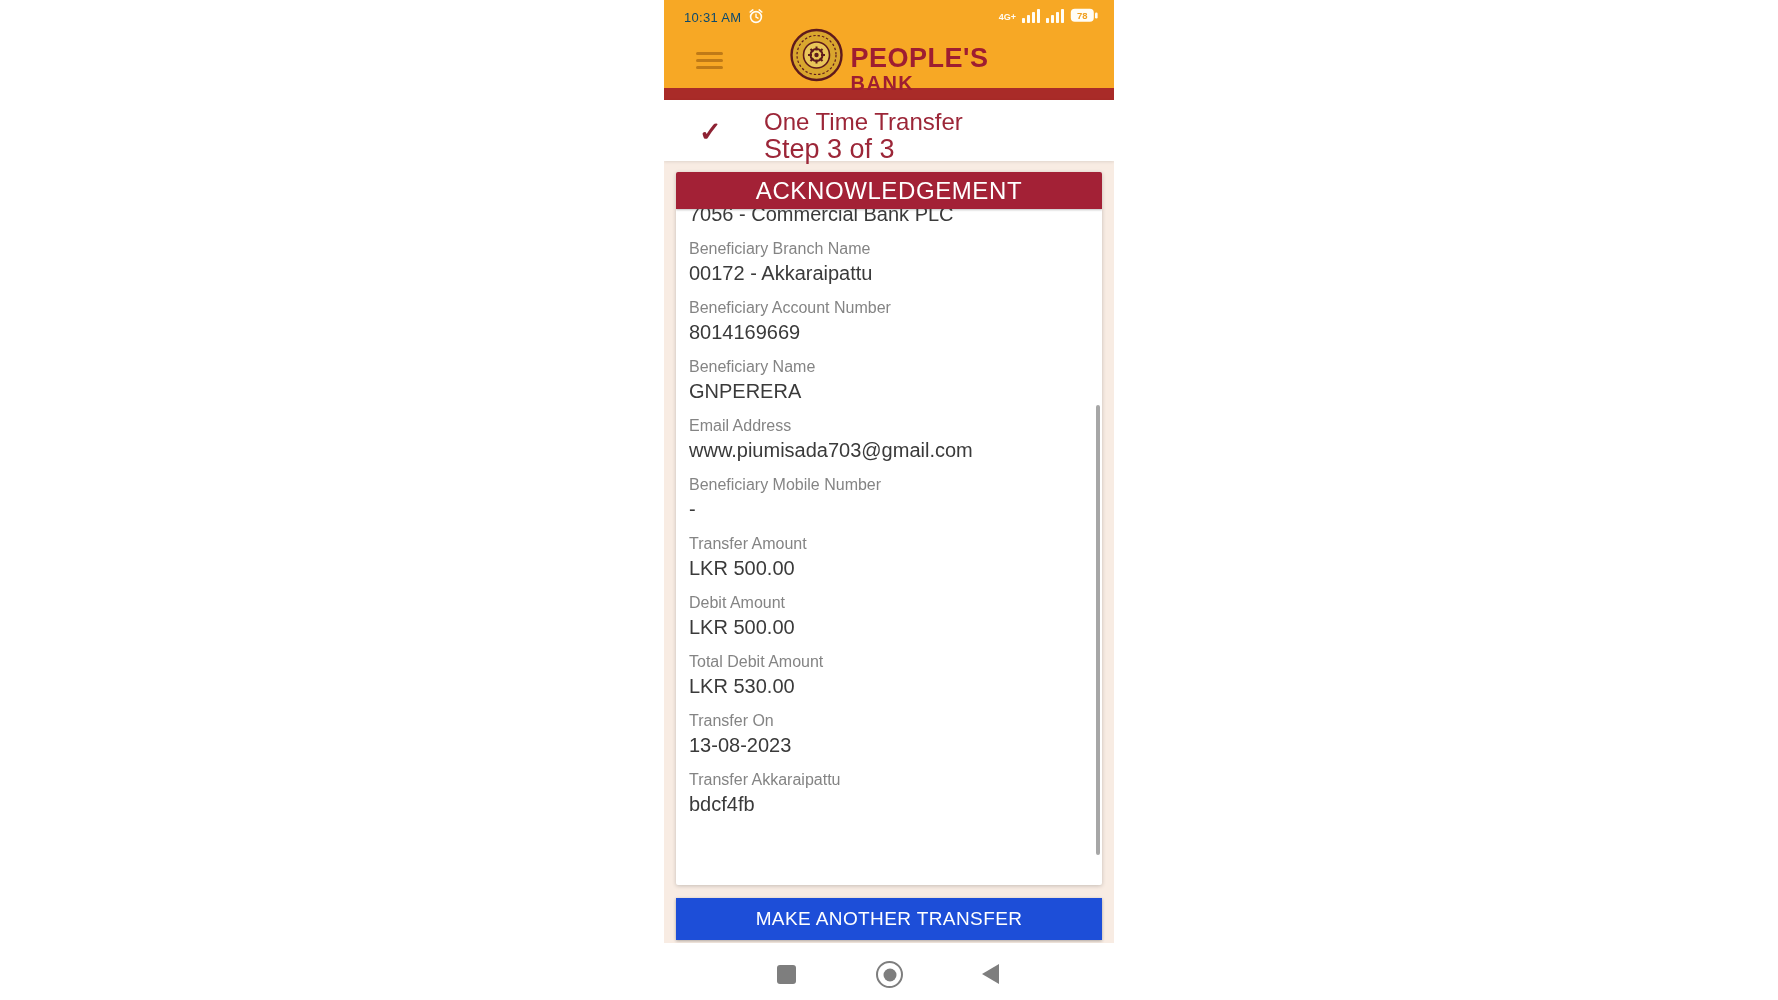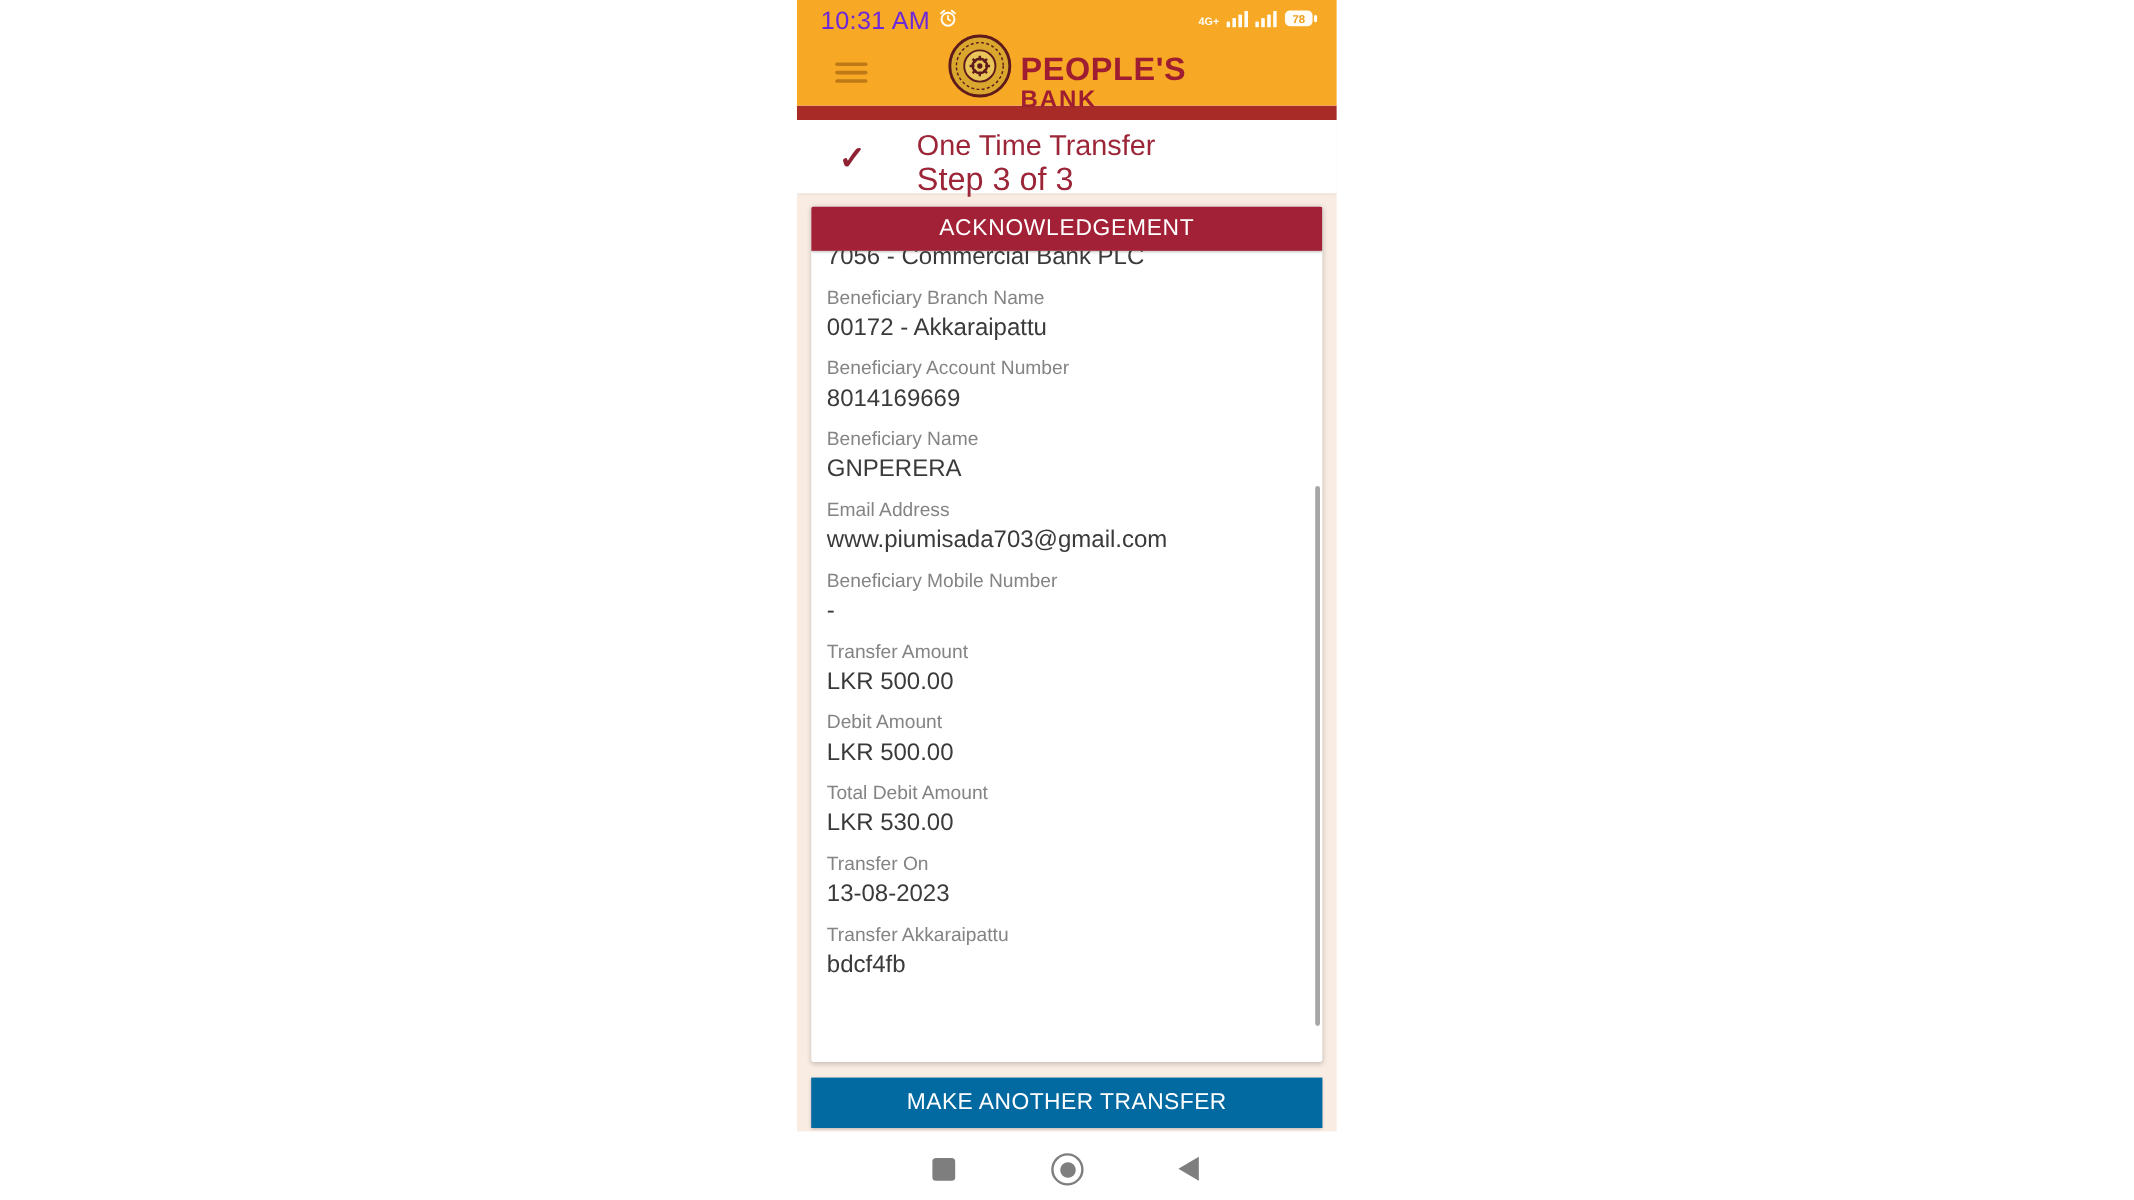--- a/index.html
+++ b/index.html
@@ -1,21 +1,21 @@
 <!DOCTYPE html>
 <html><head>
 <meta charset="utf-8">
 <style>
   * { margin:0; padding:0; box-sizing:border-box; }
   html,body { width:1778px; height:1000px; background:#ffffff; font-family:"Liberation Sans", sans-serif; }
   .phone { width:450px; height:1000px; margin:0 auto; position:relative; background:#ffffff; overflow:hidden; }
 
   
   .status-bar { height:35px; background:#f7a825; display:flex; align-items:center; padding:0 16px 0 20px; }
-  .time { font-size:21px; color:#6d28d9; font-weight:500; letter-spacing:0.3px; }
+  .time { font-size:13px; color:#0c4a6e; font-weight:500; letter-spacing:0.3px; }
   .alarm { margin-left:7px; }
   .sb-right { margin-left:auto; display:flex; align-items:flex-end; gap:6px; }
   .net-label { font-size:9px; color:#fffdf6; font-weight:700; position:relative; top:-5px; }
 
   
   .app-header { height:53px; background:#f7a825; position:relative; }
   .hamburger { position:absolute; left:32px; top:17px; width:27px; cursor:pointer; }
   .hamburger div { height:3.2px; background:#bf7a17; border-radius:2px; margin-bottom:3.8px; }
   .logo-group { position:absolute; left:50%; top:-14px; transform:translateX(-50%); display:flex; align-items:center; gap:7px; }
   .logo-text { line-height:1; }
@@ -26,33 +26,33 @@
   
   .step-section { height:61px; background:#ffffff; display:flex; align-items:flex-start; padding:8px 0 0 35px; box-shadow:0 1px 3px rgba(0,0,0,0.10); position:relative; z-index:2; }
   .check { font-size:27px; font-weight:700; color:#8e2233; margin-top:8px; width:28px; }
   .step-text { margin-left:37px; }
   .step-title { font-size:24px; color:#9c2638; line-height:28px; }
   .step-sub { font-size:27px; color:#9c2638; line-height:27px; }
 
   
   .content-bg { height:782px; background:#f8ece3; padding-top:11px; }
   .card { margin:0 12px; height:713px; background:#ffffff; border-radius:2px; box-shadow:0 1px 4px rgba(0,0,0,0.20); position:relative; overflow:hidden; }
-  .banner { height:37px; background:#a32136; color:#ffffff; font-size:19px; font-weight:500; letter-spacing:0.6px; display:flex; align-items:center; justify-content:center; box-shadow:0 1px 2px rgba(0,0,0,0.25); }
+  .banner { height:37px; background:#a32136; color:#ffffff; font-size:24px; font-weight:500; letter-spacing:0.6px; display:flex; align-items:center; justify-content:center; box-shadow:0 1px 2px rgba(0,0,0,0.25); }
   .card-body { position:absolute; top:37px; bottom:0; left:0; right:0; overflow:hidden; padding-left:13px; }
   .clipped { height:17px; overflow:hidden; }
   .clipped .fvalue { margin-top:-7px; }
   .field { margin-bottom:14px; }
   .field:first-of-type { margin-top:14px; }
   .flabel { font-size:16px; color:#848484; line-height:18px; }
   .fvalue { font-size:20px; color:#3a3a3a; line-height:24px; margin-top:3px; }
   .labelrow { display:flex; align-items:center; gap:14px; }
   .info-icon { width:18px; height:18px; border:1.7px solid #a4314a; border-radius:50%; color:#a4314a; font-size:12px; font-weight:700; display:flex; align-items:center; justify-content:center; font-family:"DejaVu Serif", serif; cursor:pointer; }
   .scrollbar { position:absolute; right:2px; top:196px; width:4px; height:450px; background:#a7a7a7; border-radius:2px; }
 
-  .action-button { margin:13px 12px 0; height:42px; background:#0369a1; color:#ffffff; font-size:19px; font-weight:500; letter-spacing:0.4px; display:flex; align-items:center; justify-content:center; box-shadow:0 1px 3px rgba(0,0,0,0.30); cursor:pointer; }
+  .action-button { margin:13px 12px 0; height:42px; background:#1d4ed8; color:#ffffff; font-size:19px; font-weight:500; letter-spacing:0.4px; display:flex; align-items:center; justify-content:center; box-shadow:0 1px 3px rgba(0,0,0,0.30); cursor:pointer; }
 
   
   .navbar { height:57px; background:#ffffff; position:relative; }
   .nav-square { position:absolute; left:113px; top:22px; width:19px; height:19px; background:#7e7e7e; border-radius:3px; cursor:pointer; }
   .nav-home { position:absolute; left:212px; top:18px; width:27px; height:27px; border:2.6px solid #7e7e7e; border-radius:50%; cursor:pointer; }
   .nav-home::after { content:""; position:absolute; left:50%; top:50%; transform:translate(-50%,-50%); width:13px; height:13px; background:#7e7e7e; border-radius:50%; }
   .nav-back { position:absolute; left:318px; top:21px; width:0; height:0; border-top:10px solid transparent; border-bottom:10px solid transparent; border-right:17px solid #7e7e7e; cursor:pointer; }
 </style>
 </head>
 <body>

